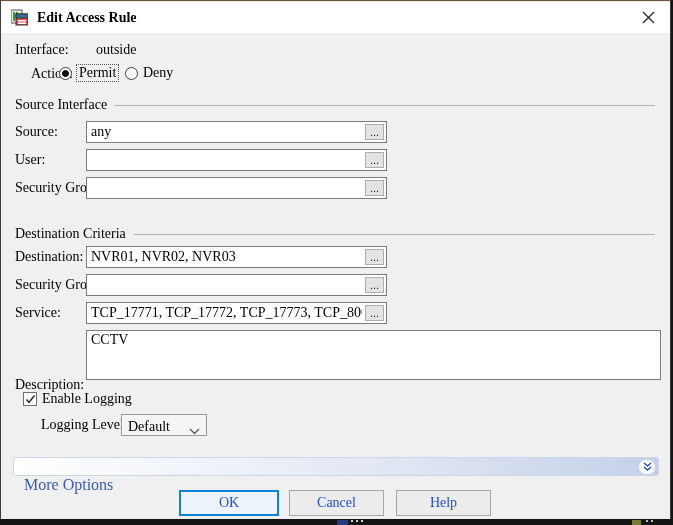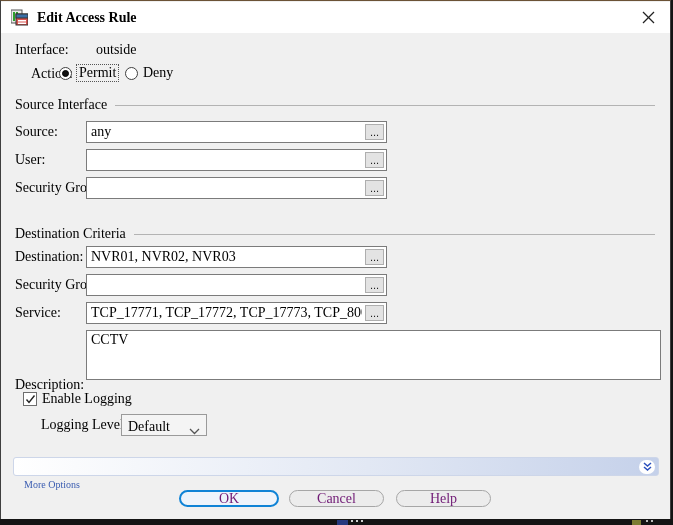--- a/index.html
+++ b/index.html
@@ -46,27 +46,27 @@
   
   .select{position:absolute;left:120px;top:413px;width:86px;height:22px;background:#f4f4f4;border:1px solid #9a9a9a;
           box-sizing:border-box;display:flex;align-items:flex-end;cursor:pointer;}
   .select .val{font-size:14px;padding-left:6px;flex:1;}
   .select .chev{margin-right:6px;display:flex;}
 
   
   .more-bar{position:absolute;left:12px;top:456px;width:646px;height:19px;border-radius:3px;
             background:linear-gradient(to right,#ffffff,#e2e8f4 55%,#c5d1ea);border:1px solid #cdd6e9;
             box-sizing:border-box;display:flex;align-items:center;cursor:pointer;}
-  .more-bar .txt{color:#3b5db1;font-size:10px;margin-left:10px;flex:1;margin-top:36px;}
+  .more-bar .txt{color:#3b5db1;font-size:16px;margin-left:10px;flex:1;margin-top:36px;}
   .more-bar .pill{width:16px;height:14px;background:#fff;border-radius:8px;margin-right:3px;
                   display:flex;align-items:center;justify-content:center;}
 
   
-  .btn{position:absolute;top:489px;height:17px;font-family:"Liberation Serif",serif;font-size:14px;color:#701a75;
-       display:flex;align-items:center;justify-content:center;cursor:pointer;box-sizing:border-box;border-radius:10px;}
+  .btn{position:absolute;top:489px;height:26px;font-family:"Liberation Serif",serif;font-size:14px;color:#1d4ed8;
+       display:flex;align-items:center;justify-content:center;cursor:pointer;box-sizing:border-box;}
   .btn.default{left:178px;width:100px;background:#eef4fb;border:2px solid #0f83d6;}
   .btn.plain{background:#ececec;border:1px solid #a6a6a6;}
   .btn.cancel{left:288px;width:95px;}
   .btn.help{left:395px;width:95px;}
 
   
   .speck{position:absolute;}
 </style>
 </head>
 <body>

